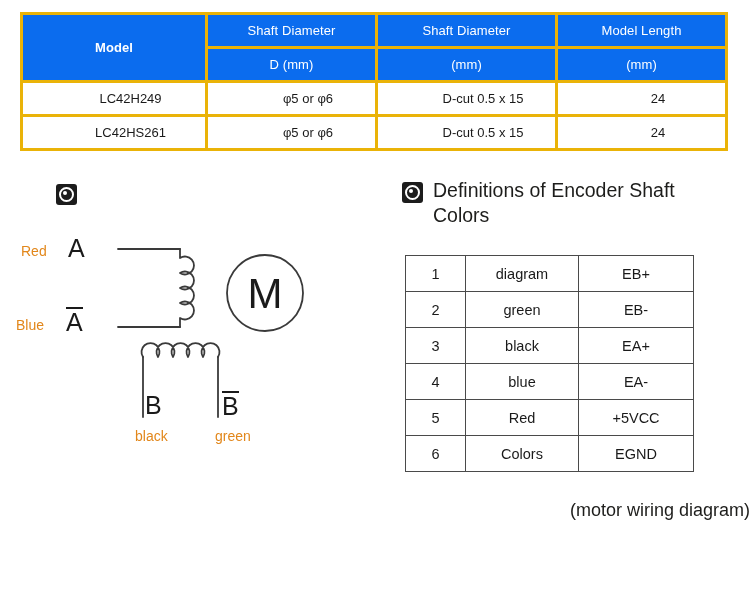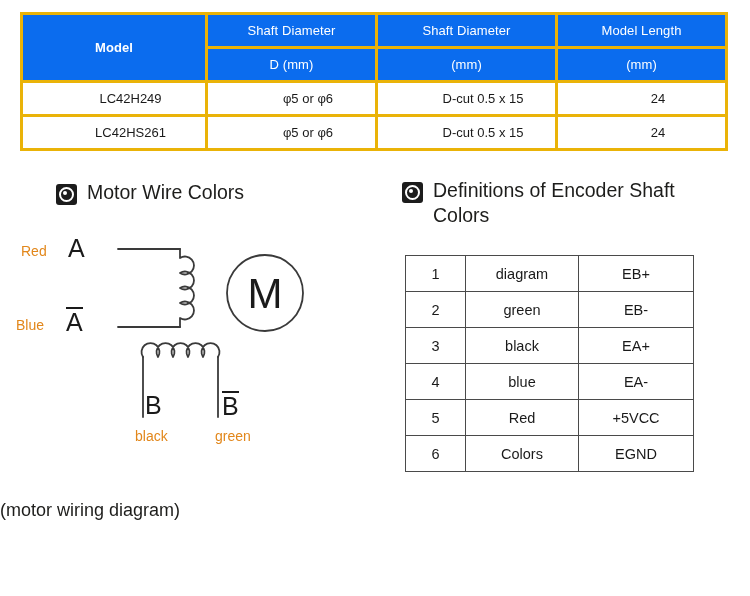--- a/index.html
+++ b/index.html
@@ -158,21 +158,21 @@
   .enc-col-no    { width: 60px; }
   .enc-col-color { width: 113px; }
   .enc-col-sig   { width: 115px; }
 
   
   .caption {
     position: absolute;
     left: 0;
     top: 500px;
     width: 750px;
-    text-align: left;
+    text-align: right;
     font-size: 18px;
     color: #1d1d1b;
   }
 </style>
 </head>
 <body>
 
 <table class="spec-table">
   <colgroup>
     <col class="col-model">
@@ -204,21 +204,20 @@
       <td>LC42HS261</td>
       <td>φ5 or φ6</td>
       <td>D-cut 0.5 x 15</td>
       <td>24</td>
     </tr>
   </tbody>
 </table>
 
 <div class="section-head head-left">
   <span class="bullet-icon"></span>
-  <span class="head-text">Motor Wire Colors</span>
 </div>
 
 <div class="section-head head-right">
   <span class="bullet-icon"></span>
   <span class="head-text">Definitions of Encoder Shaft Colors</span>
 </div>
 
 <div class="wiring">
   <svg width="330" height="230" viewBox="0 0 330 230">
     <g fill="none" stroke="#3a3a3a" stroke-width="1.8" stroke-linecap="round" stroke-linejoin="round">

